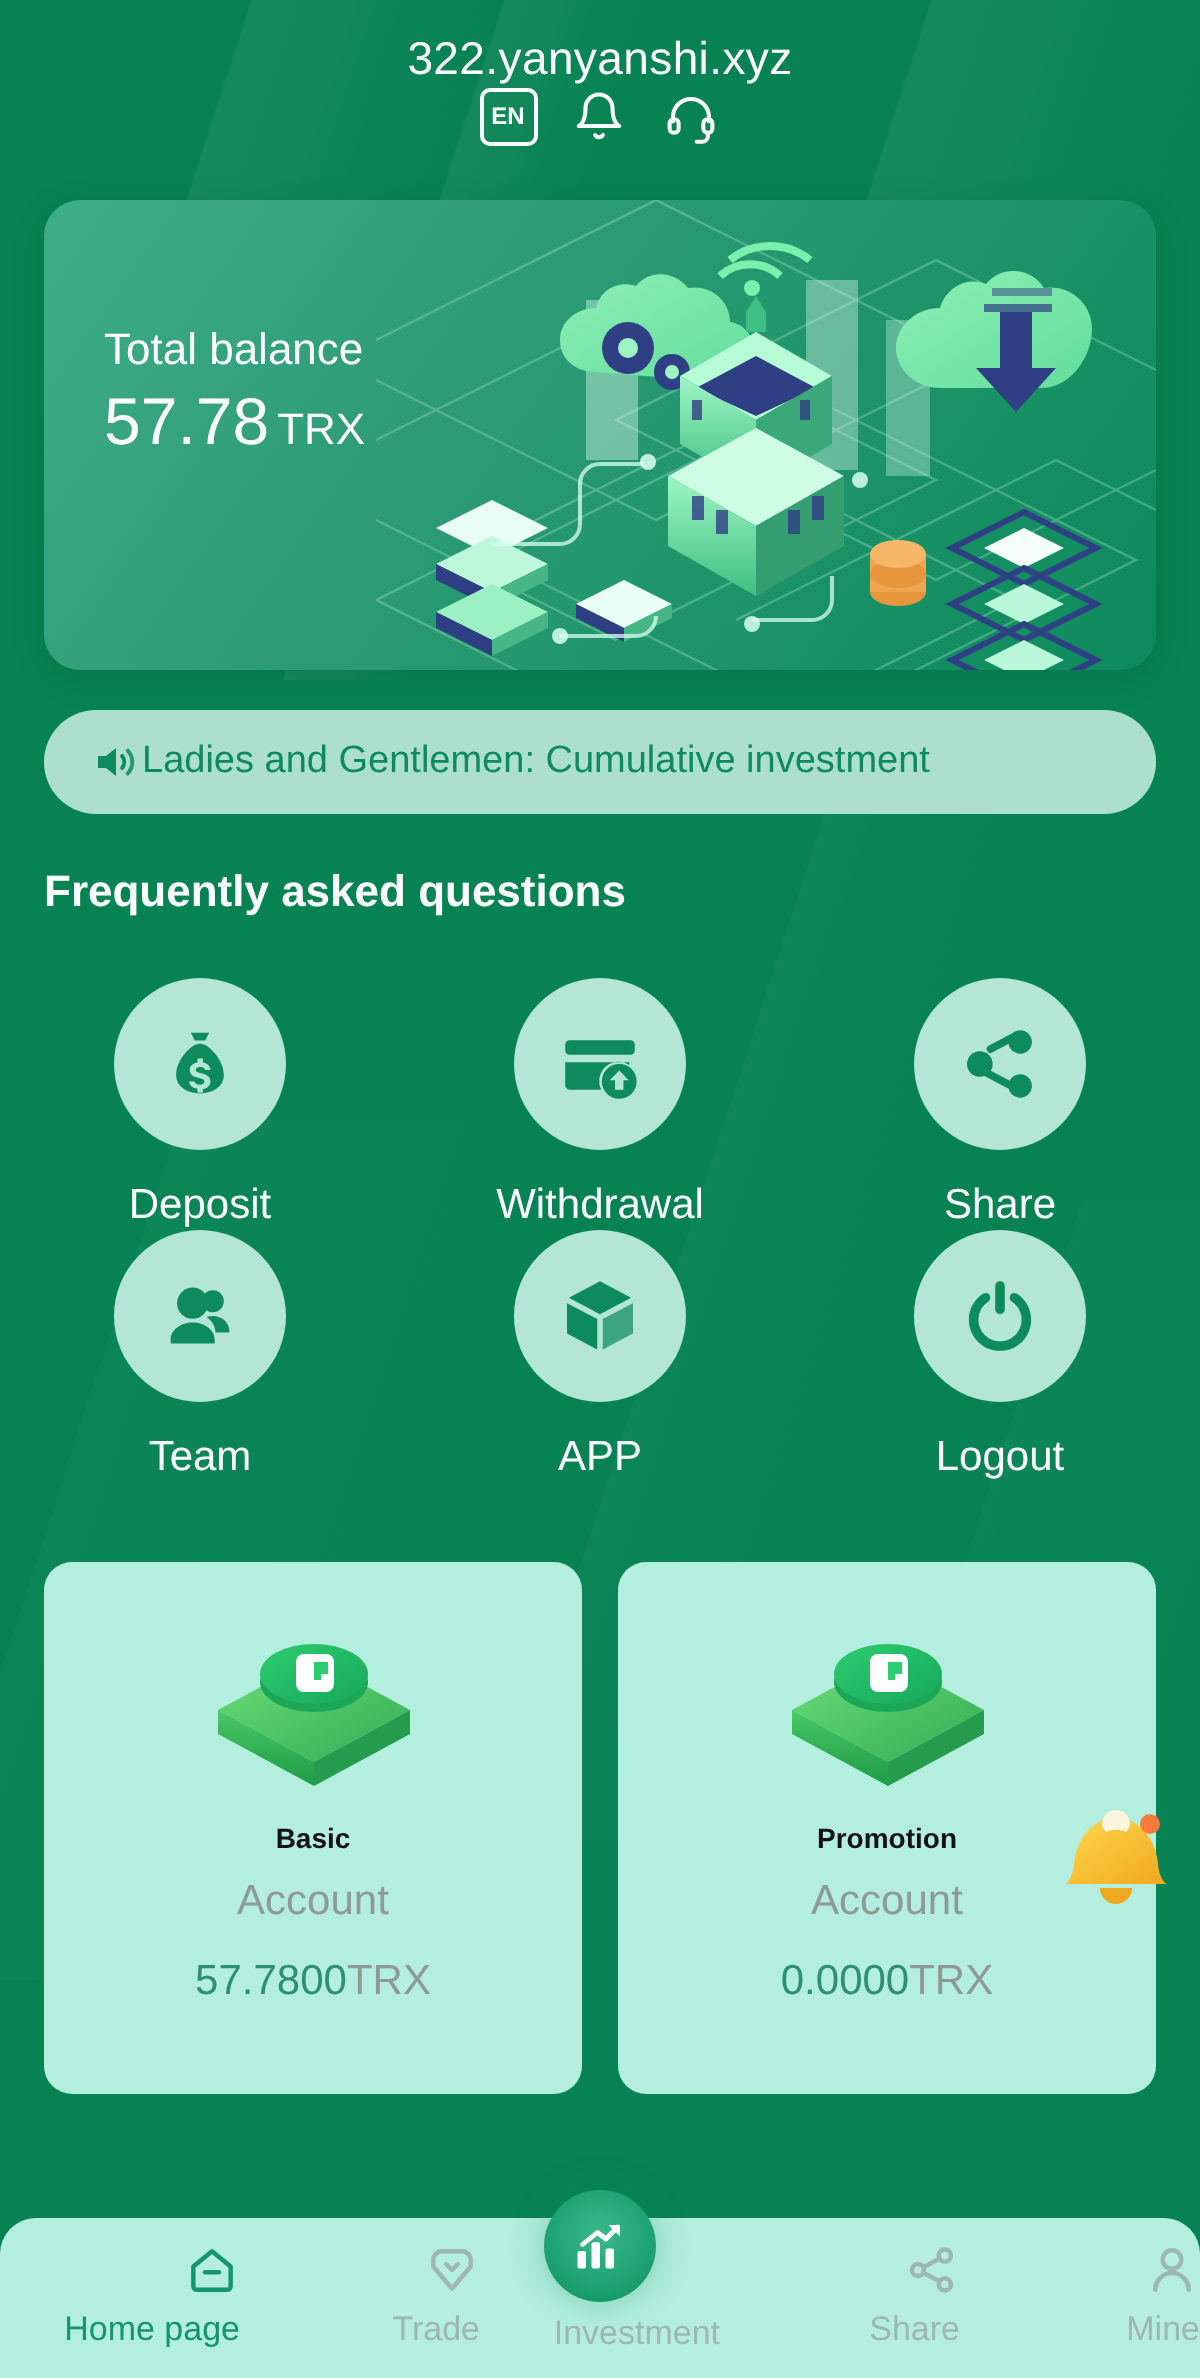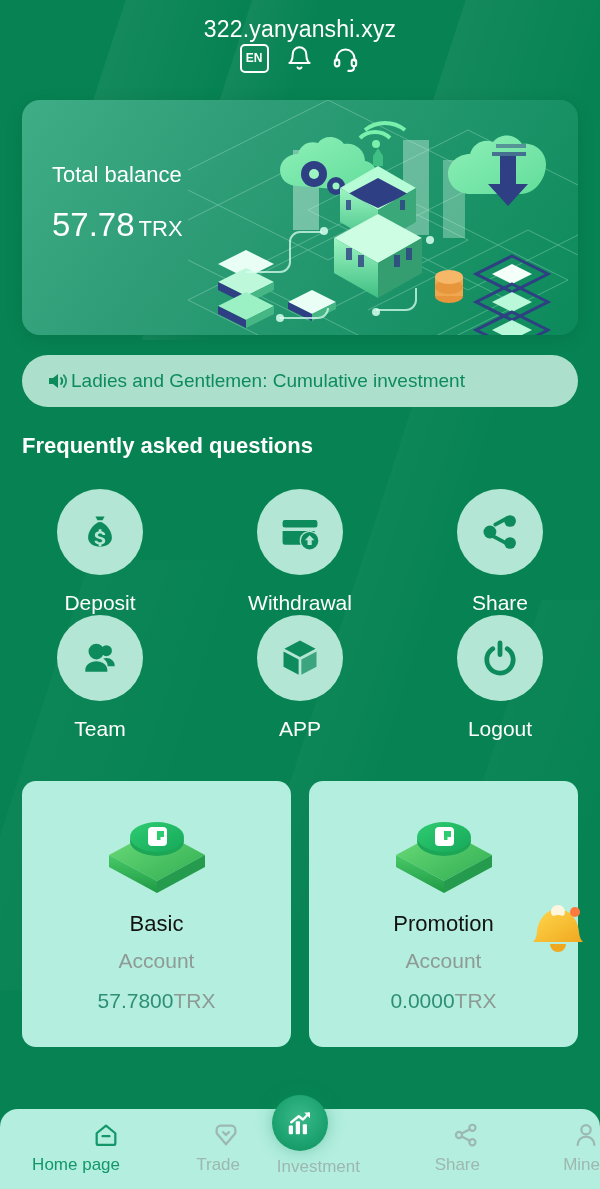--- a/index.html
+++ b/index.html
@@ -39,21 +39,21 @@
   
   .balance-card {
     position:relative; z-index:3;
     margin:30px 22px 0; height:235px; border-radius:18px;
     background:linear-gradient(125deg,#3fae87 0%, #2e9d77 35%, #0c8a5b 100%);
     overflow:hidden;
     box-shadow:0 4px 18px rgba(0,0,0,.10);
   }
   .balance-text { position:absolute; left:30px; top:62px; z-index:4; }
   .balance-label { color:#ffffff; font-size:22px; }
-  .balance-amount { margin-top:18px; color:#fff; font-size:33px; }
+  .balance-amount { margin-top:4px; color:#fff; font-size:33px; }
   .balance-amount .unit { font-size:22px; margin-left:4px; }
   .illus { position:absolute; right:0; top:0; width:390px; height:235px; }
 
   
   .notice {
     position:relative; z-index:3;
     margin:20px 22px 0; height:52px; border-radius:26px;
     background:#ace0cd;
     display:flex; align-items:center; padding:2px 24px; overflow:hidden;
   }
@@ -87,21 +87,21 @@
   
   .accounts {
     position:relative; z-index:3;
     margin:40px 22px 0; display:flex; gap:18px;
   }
   .acct-card {
     flex:1; background:#b3eede; border-radius:14px;
     padding:28px 10px 26px; text-align:center; position:relative; min-height:266px;
   }
   .acct-img { width:112px; height:92px; margin:0 auto 10px; display:block; }
-  .acct-name { color:#121212; font-size:22px; font-weight:normal; }
+  .acct-name { color:#121212; font-size:14px; font-weight:bold; }
   .acct-sub { color:#8e9a96; font-size:21px; margin-top:12px; }
   .acct-amt { margin-top:16px; font-size:21px; color:#2f8f74; }
   .acct-amt .cur { color:#8e9a96; }
   .bell-emoji {
     position:absolute; right:-12px; top:118px;
     width:64px; height:64px;
   }
 
   
   .bottom-nav {

